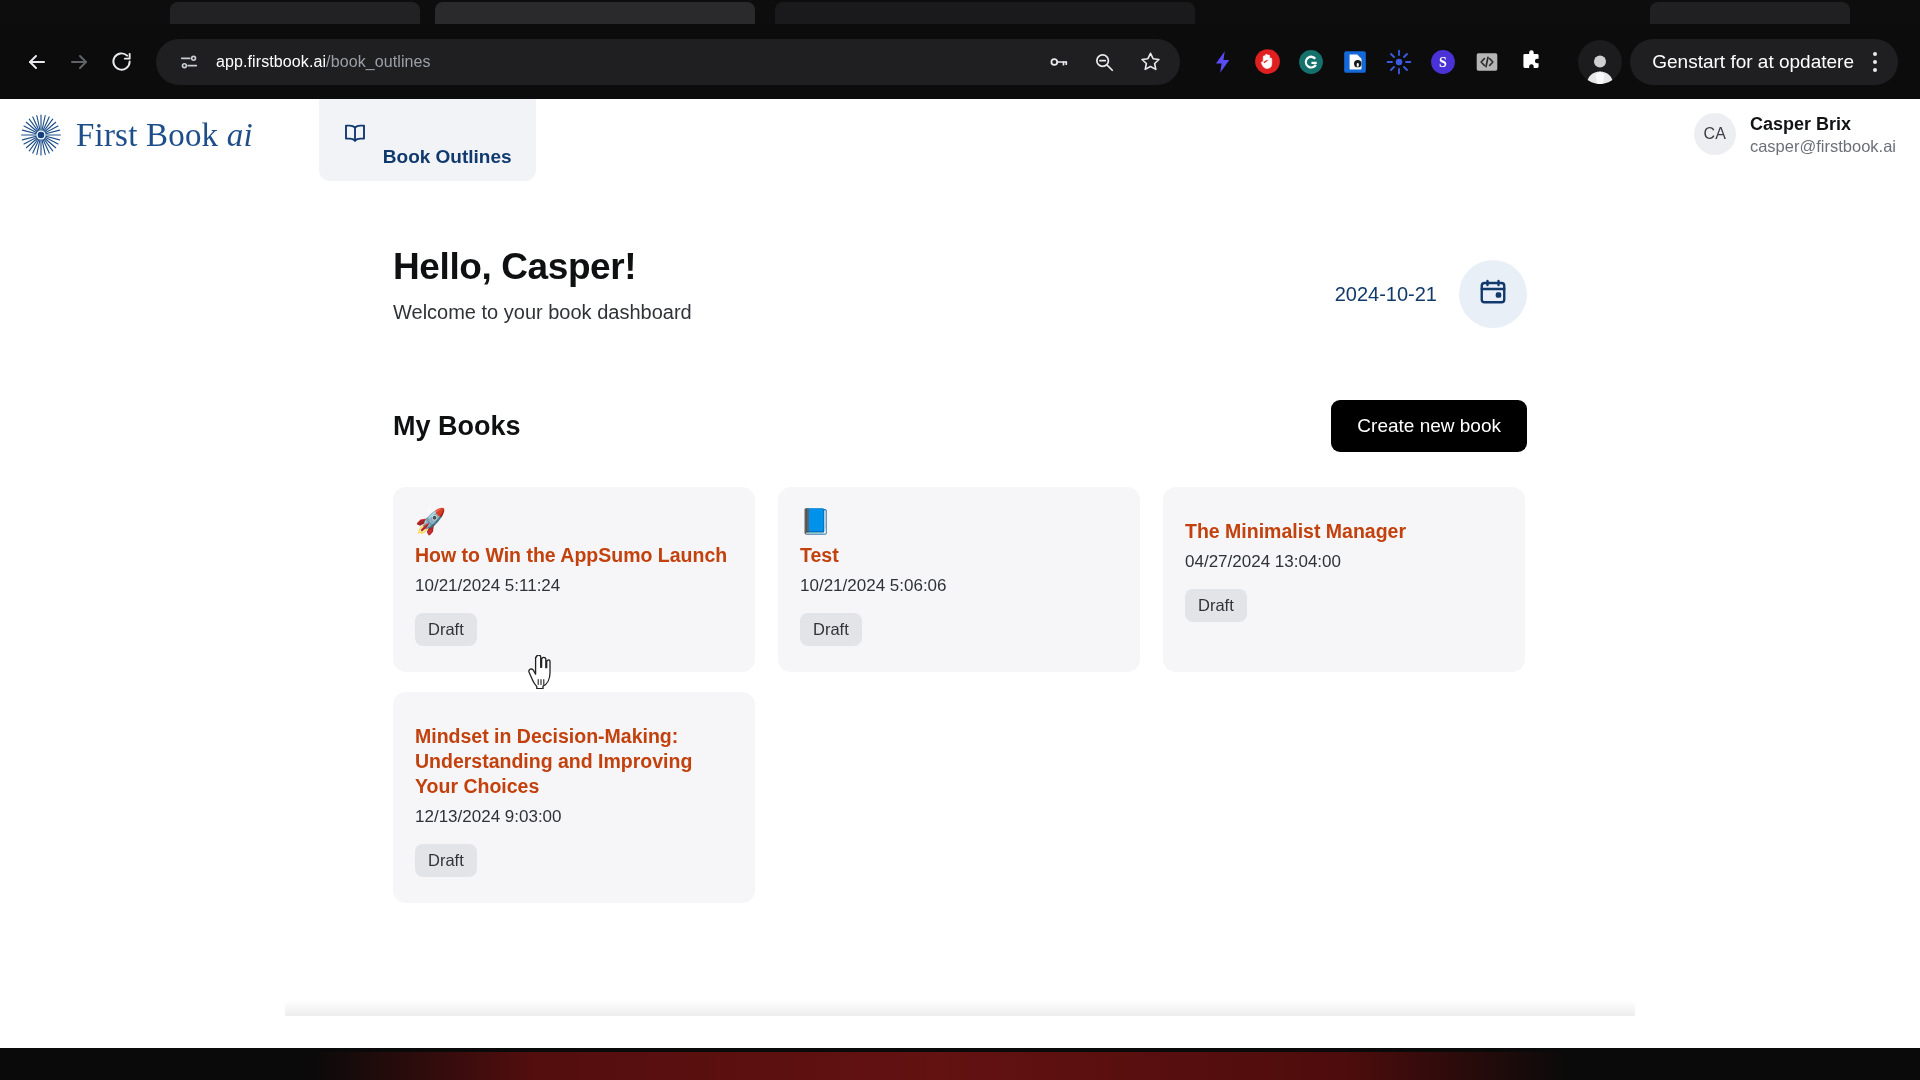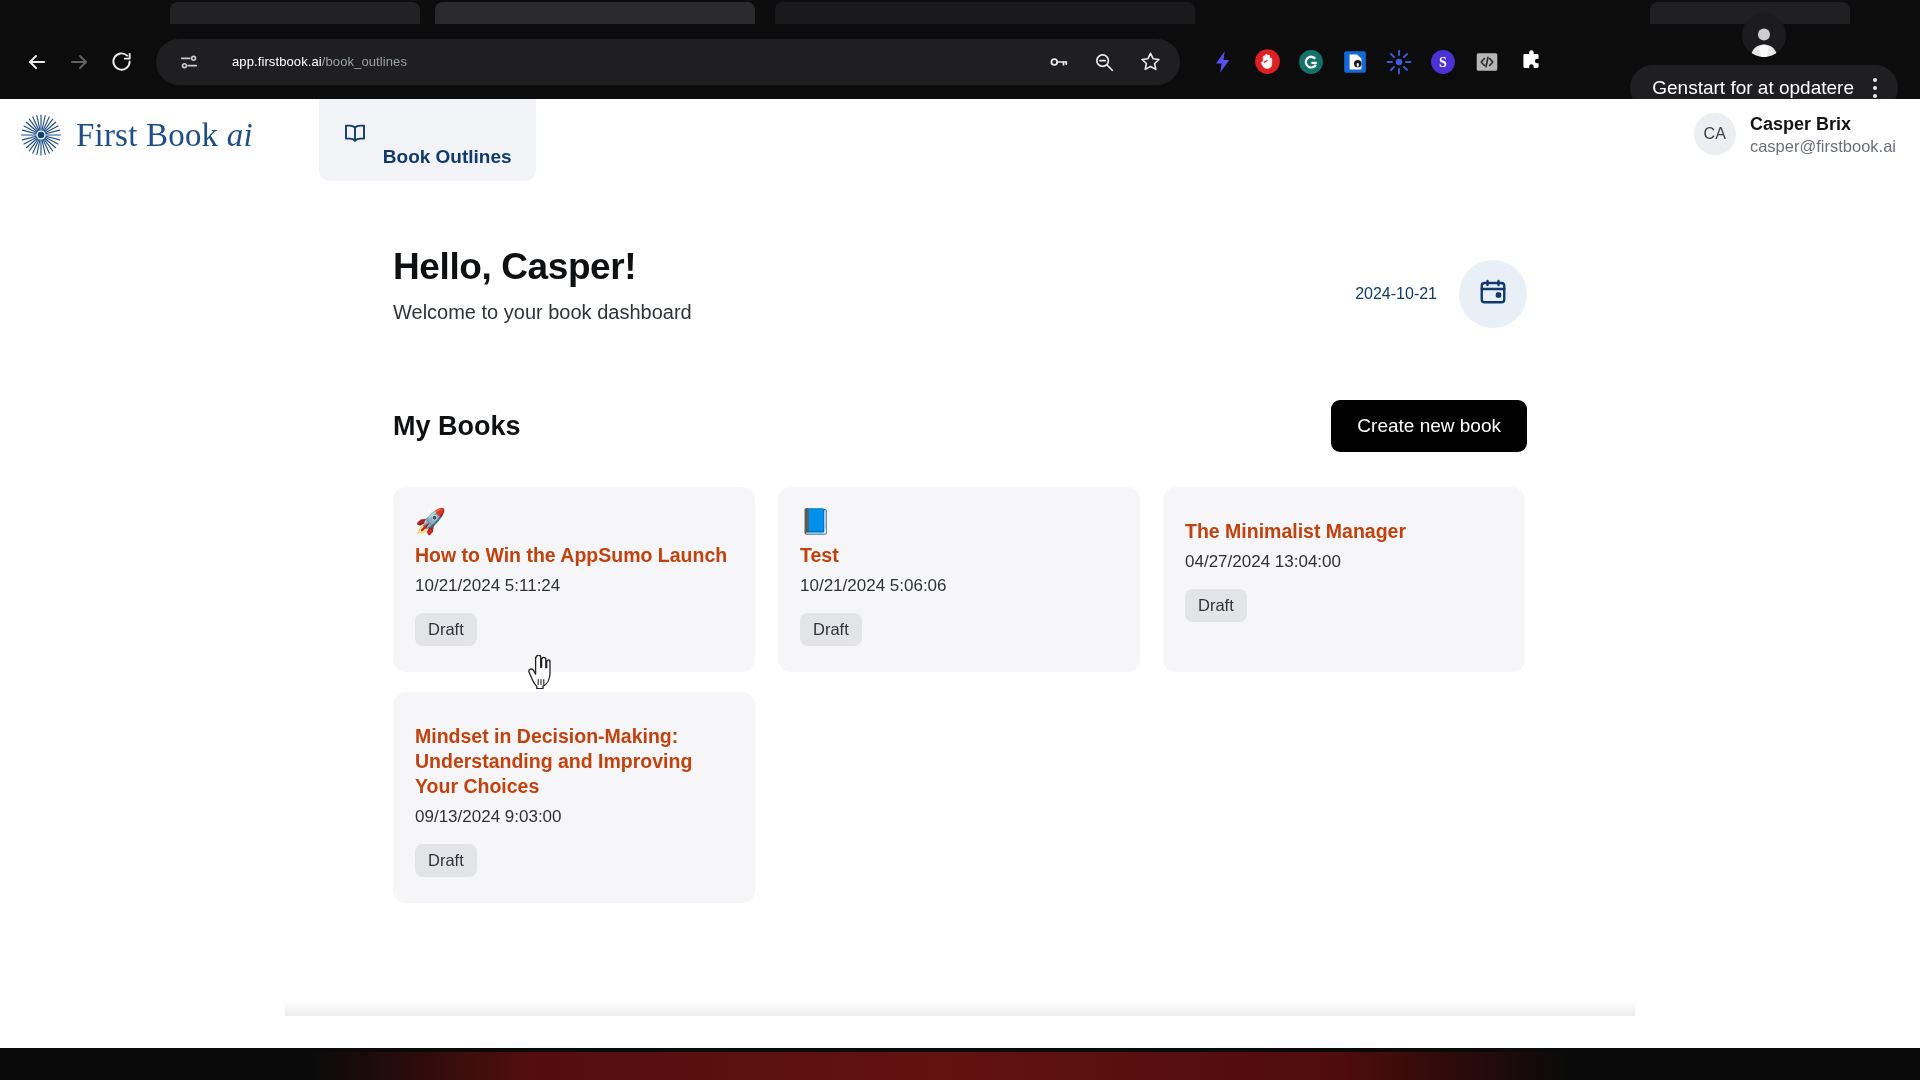--- a/index.html
+++ b/index.html
@@ -43,34 +43,34 @@
     flex: 0 0 1024px;
     height: 46px;
     background: #1f1f21;
     border-radius: 23px;
     display: flex; align-items: center;
     padding: 0 6px 0 18px;
   }
   .omni-icon { width: 30px; height: 30px; display:flex; align-items:center; justify-content:center; flex:0 0 auto;}
   .omni-url {
     flex: 1 1 auto;
-    margin-left: 28px;
-    font-size: 13px;
+    margin-left: 12px;
+    font-size: 16px;
     color: #ffffff;
     white-space: nowrap; overflow: hidden;
     letter-spacing: 0.1px;
   }
   .omni-url .dim { color: #9aa0a6; }
   .omni-actions { display: flex; align-items: center; gap: 6px; margin-right: 4px;}
   .omni-action { width: 40px; height: 40px; border-radius: 50%; display:flex; align-items:center; justify-content:center; }
 
   .extensions { display: flex; align-items: center; gap: 10px; margin-left: 26px; }
   .ext { width: 34px; height: 34px; display:flex; align-items:center; justify-content:center; }
 
-  .profile-zone { margin-left: auto; display: flex; align-items: center; gap: 8px; padding-right: 6px; flex-direction: column;}
+  .profile-zone { margin-left: auto; display: flex; align-items: center; gap: 8px; padding-right: 6px;}
   .avatar-chrome {
     width: 44px; height: 44px; border-radius: 50%;
     background: #1c1c1e;
     display: flex; align-items: flex-end; justify-content: center;
     overflow: hidden;
   }
   .update-pill {
     height: 46px;
     background: #1f1f21;
     border-radius: 23px;
@@ -126,21 +126,21 @@
 
   
   .main { padding: 0; }
   .content { width: 1134px; margin: 0 auto; padding-top: 75px; }
 
   .greet-row { display: flex; align-items: flex-start; }
   .greet-left { flex: 1 1 auto; }
   .greet-title { font-size: 37px; font-weight: 700; color: #0e1012; letter-spacing: -0.4px; }
   .greet-sub { margin-top: 13px; font-size: 20px; color: #2f3337; }
   .date-block { display: flex; align-items: center; gap: 22px; padding-top: 14px; }
-  .date-text { font-size: 16px; color: #123a69; font-weight: 500; }
+  .date-text { font-size: 20px; color: #123a69; font-weight: 500; }
   .date-circle {
     width: 68px; height: 68px; border-radius: 50%;
     background: #e9eff7;
     display:flex; align-items:center; justify-content:center;
   }
 
   .books-row { display: flex; align-items: center; margin-top: 72px; }
   .books-title { font-size: 27px; font-weight: 700; color: #0e1012; }
   .create-btn {
     margin-left: auto;
@@ -464,21 +464,21 @@
           <div class="card no-emoji">
             <div class="card-emoji"></div>
             <div class="card-title">The Minimalist Manager</div>
             <div class="card-date">04/27/2024 13:04:00</div>
             <span class="badge">Draft</span>
           </div>
 
           <div class="card no-emoji">
             <div class="card-emoji"></div>
             <div class="card-title">Mindset in Decision-Making: Understanding and Improving Your Choices</div>
-            <div class="card-date">09/13/2024 9:03:00</div>
+            <div class="card-date">12/13/2024 9:03:00</div>
             <span class="badge">Draft</span>
           </div>
 
         </div>
       </div>
     </main>
 
     <div class="page-shadow"></div>
 
     <span class="cursor">

